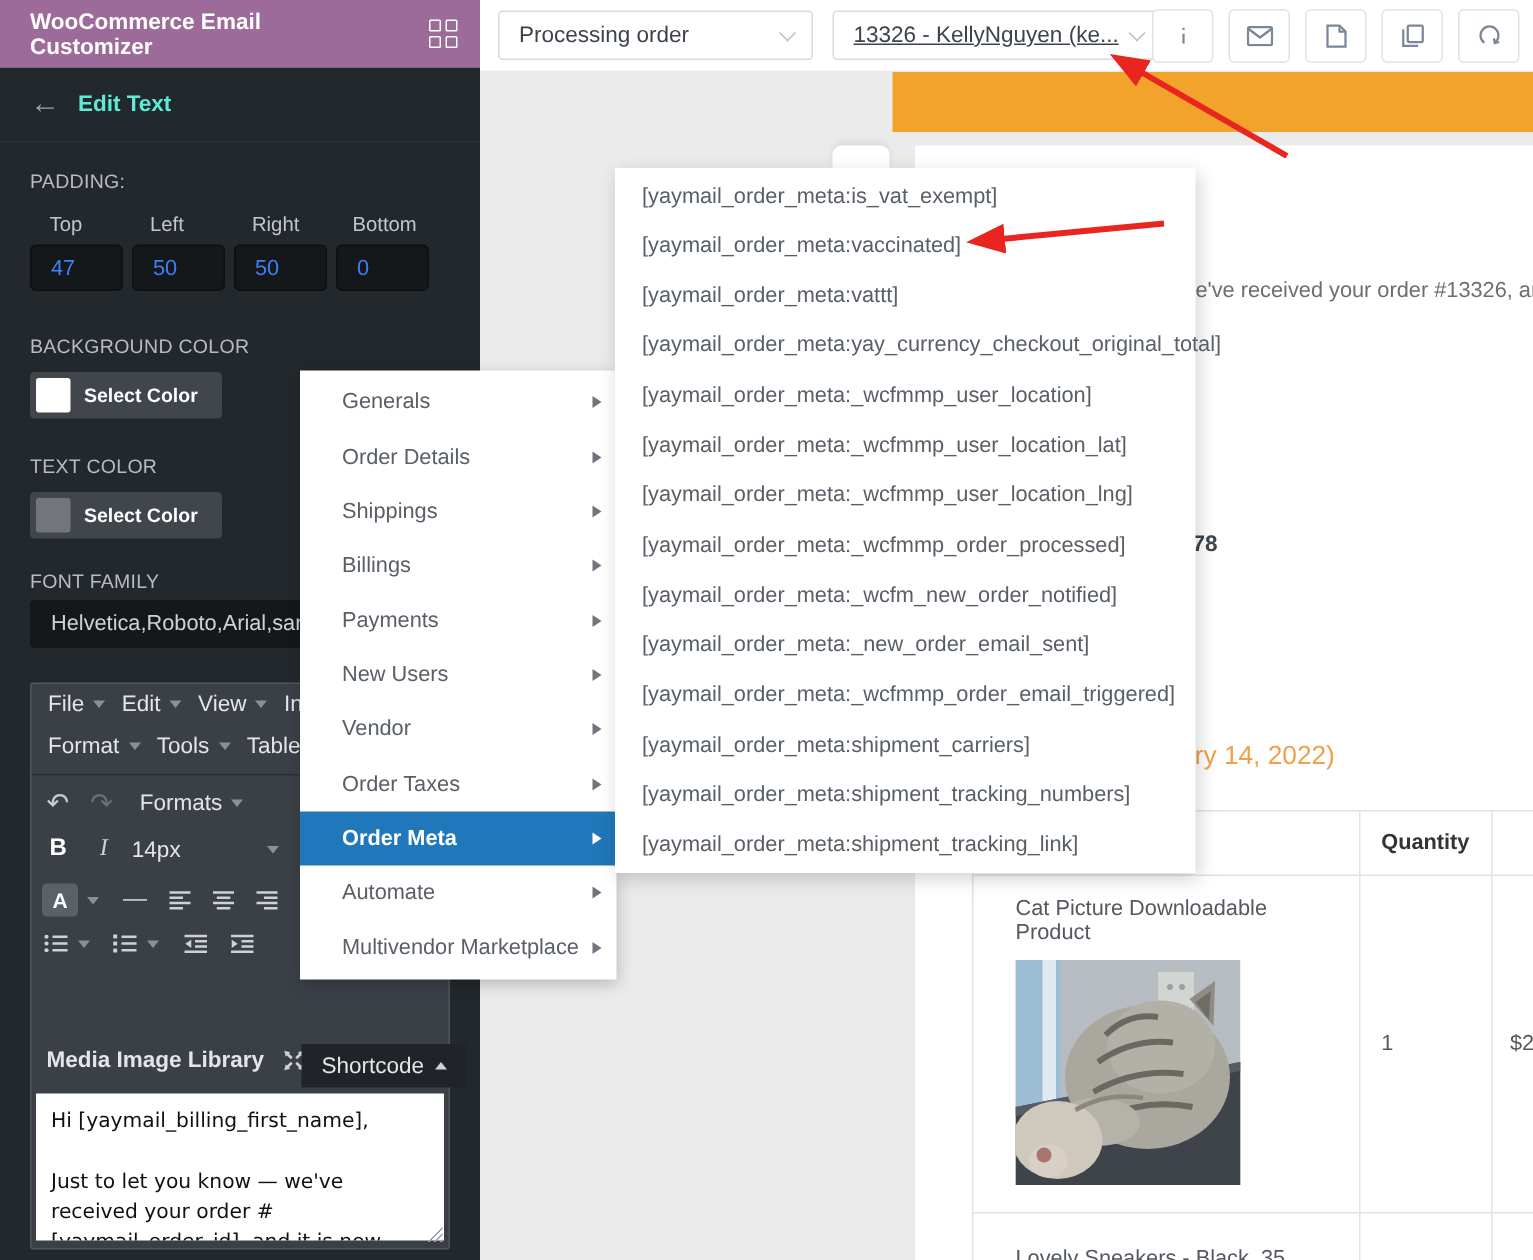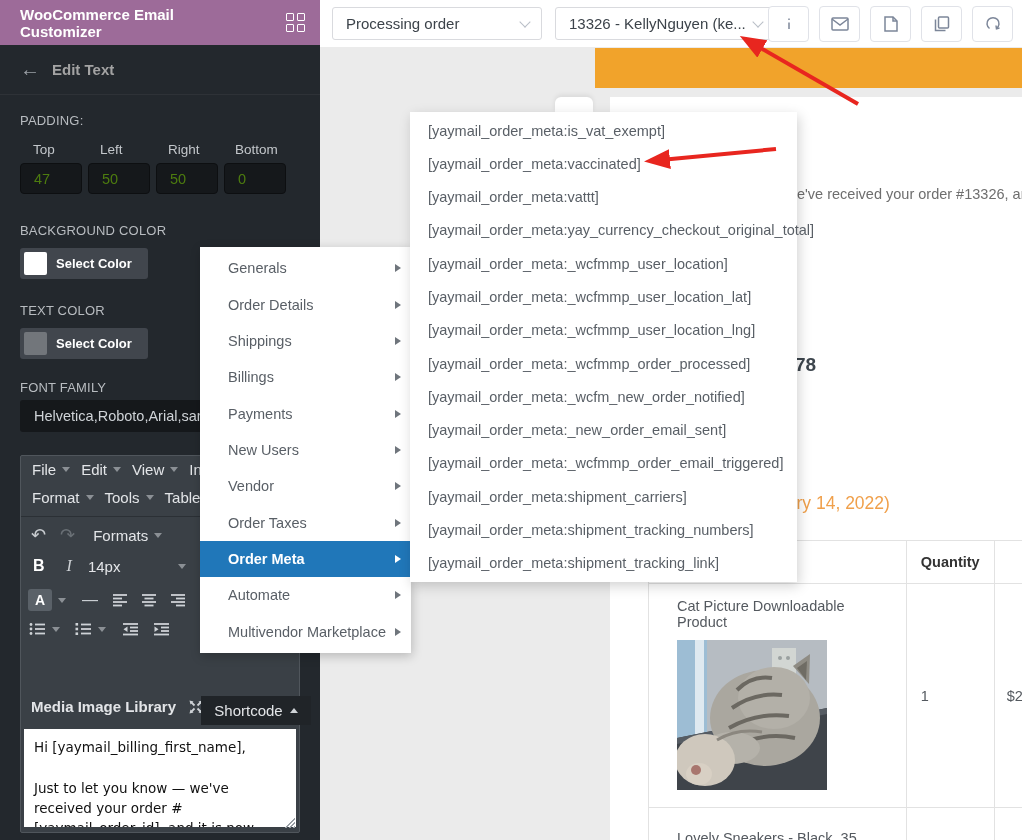--- a/index.html
+++ b/index.html
@@ -18,25 +18,25 @@
       display:flex;align-items:center;color:#3c434a;font-size:15px;padding:0 26px 0 13px;white-space:nowrap;overflow:hidden;}
   .dd .chev{position:absolute;right:12px;top:10px;width:8px;height:8px;border-right:1.5px solid #b9bec7;border-bottom:1.5px solid #b9bec7;transform:rotate(45deg);}
   .icon-btn{position:absolute;top:6px;width:41px;height:36px;border:1px solid #e0e2e8;border-radius:4px;background:#fff;
       display:flex;align-items:center;justify-content:center;color:#7c8699;}
   .icon-btn svg{stroke:#7c8699;fill:none;stroke-width:1.5;}
 
   
   .sidebar{left:0;top:45px;width:320px;height:795px;background:#23282d;z-index:6;}
   .panel-head{position:absolute;left:0;top:0;width:100%;height:50px;display:flex;align-items:center;border-bottom:1px solid rgba(255,255,255,.05);}
   .back-arrow{color:#9ca1a7;font-size:20px;padding:0 12px 0 20px;cursor:pointer;}
-  .panel-title{color:#a3a3a3;font-weight:bold;font-size:15px;}
+  .panel-title{color:#5eead4;font-weight:bold;font-size:15px;}
   .sec-label{position:absolute;color:#b8bcc0;font-size:13px;letter-spacing:.2px;}
   .fld-label{position:absolute;color:#c3c7cb;font-size:13.5px;}
   .pad-input{position:absolute;top:118px;width:62px;height:31px;background:#15181b;border:1px solid #0d0f11;border-radius:4px;
-      color:#4d7c0f;font-size:14.5px;display:flex;align-items:center;padding-left:13px;}
+      color:#3b82f6;font-size:14.5px;display:flex;align-items:center;padding-left:13px;}
   .sel-color{position:absolute;left:20px;width:128px;height:31px;background:#41464d;border-radius:3px;display:flex;align-items:center;cursor:pointer;}
   .sel-color .swatch{width:23px;height:23px;border-radius:2px;margin:0 9px 0 4px;}
   .sel-color .lbl{color:#fff;font-size:13px;font-weight:bold;}
   .font-input{position:absolute;left:20px;top:355px;width:292px;height:32px;background:#15181b;border-radius:3px;
       color:#cfd3d7;font-size:14.5px;display:flex;align-items:center;padding-left:14px;white-space:nowrap;overflow:hidden;}
 
   
   .editor-frame{position:absolute;left:20px;top:410px;width:280px;height:378px;background:#3a4046;border:1px solid #50565c;border-radius:2px;}
   .mrow{position:absolute;left:0;width:100%;display:flex;align-items:center;color:#e3e5e8;font-size:15px;}
   .mitem{display:flex;align-items:center;margin-left:11px;cursor:pointer;}
@@ -48,21 +48,21 @@
   .shortcode-btn{position:absolute;left:180px;top:240px;width:110px;height:29px;background:#202428;display:flex;align-items:center;justify-content:center;color:#e3e5e8;font-size:15px;cursor:pointer;}
   .edit-area{position:absolute;left:3px;top:273px;width:272px;height:98px;background:#fff;border:none;resize:none;
       font-family:"DejaVu Sans",sans-serif;font-size:13.5px;line-height:1.5;color:#111;padding:8px 10px;outline:none;overflow:hidden;}
   .grip{position:absolute;right:4px;top:362px;width:10px;height:10px;
       background:linear-gradient(135deg,transparent 50%,#9aa0a6 50%,#9aa0a6 57%,transparent 57%,transparent 70%,#9aa0a6 70%,#9aa0a6 77%,transparent 77%,transparent 90%,#9aa0a6 90%);}
 
   
   .orange-band{left:595px;top:48px;width:427px;height:40px;background:#f1a32b;z-index:1;}
   .email-body{left:610px;top:97px;width:412px;height:743px;background:#fff;z-index:2;}
   .pline{left:797px;top:186px;color:#6e6e6e;font-size:14.5px;white-space:nowrap;z-index:3;}
-  .meta78{left:795px;top:354px;color:#3d454d;font-weight:bold;font-size:19px;z-index:3;}
+  .meta78{left:795px;top:354px;color:#3d454d;font-weight:bold;font-size:15px;z-index:3;}
   .dateline{left:743px;top:493px;color:#f0a04b;font-size:17.5px;white-space:nowrap;z-index:3;}
   .otable{left:648px;top:540px;width:430px;z-index:3;border-collapse:collapse;background:#fff;}
   .otable td,.otable th{border:1px solid #e2e2e2;vertical-align:middle;font-size:14.5px;color:#54595f;}
   .otable th{font-weight:bold;color:#333;text-align:center;padding:12px 14px;height:43px;}
   .prod-cell{width:260px;padding:14px 28px;vertical-align:top !important;}
   .qty-cell{width:87px;padding-left:14px;}
   .price-cell{width:85px;padding-left:12px;}
 
   
   .cmenu{left:200px;top:247px;width:211px;height:406px;background:#fff;z-index:10;
@@ -145,21 +145,21 @@
         <span></span>
         <span></span>
       </div>
   </div>
 
   <div class="abs white-bar">
     <div class="dd" style="left:12px;width:210px;">
       <span>Processing order</span>
       <span class="chev"></span>
     </div>
-    <div class="dd" style="left:235px;width:220px;">
+    <div class="dd" style="left:235px;width:220px;text-decoration:underline;">
       <span>13326 - KellyNguyen (ke...</span>
       <span class="chev"></span>
     </div>
     <div class="icon-btn" style="left:448px;">
       <svg width="16" height="16" viewBox="0 0 16 16">
           <line x1="8" y1="6.5" x2="8" y2="13"></line>
           <line x1="8" y1="2.5" x2="8" y2="4"></line>
         </svg>
     </div>
     <div class="icon-btn" style="left:499px;">

